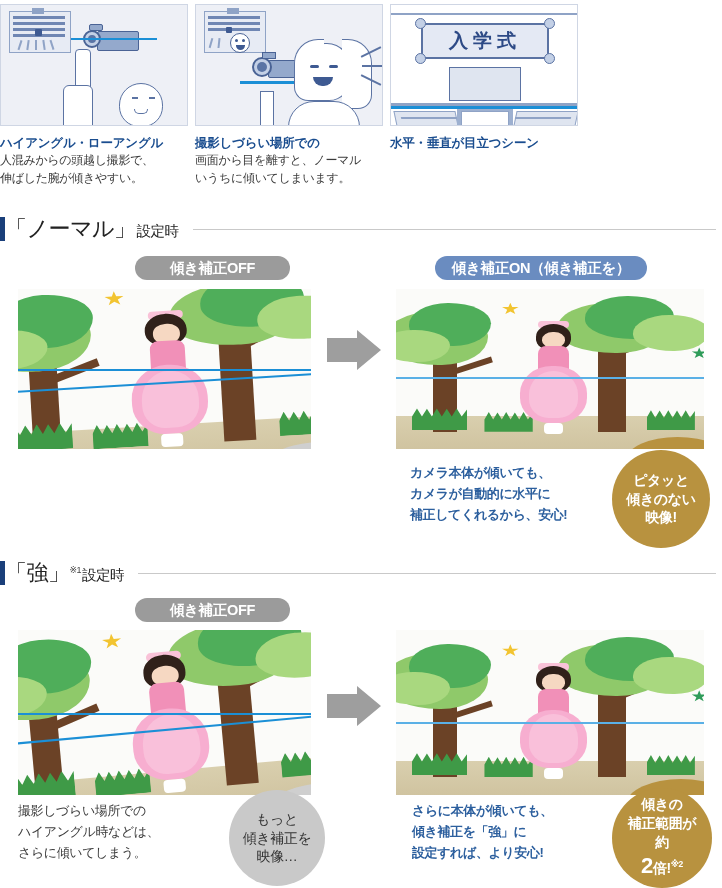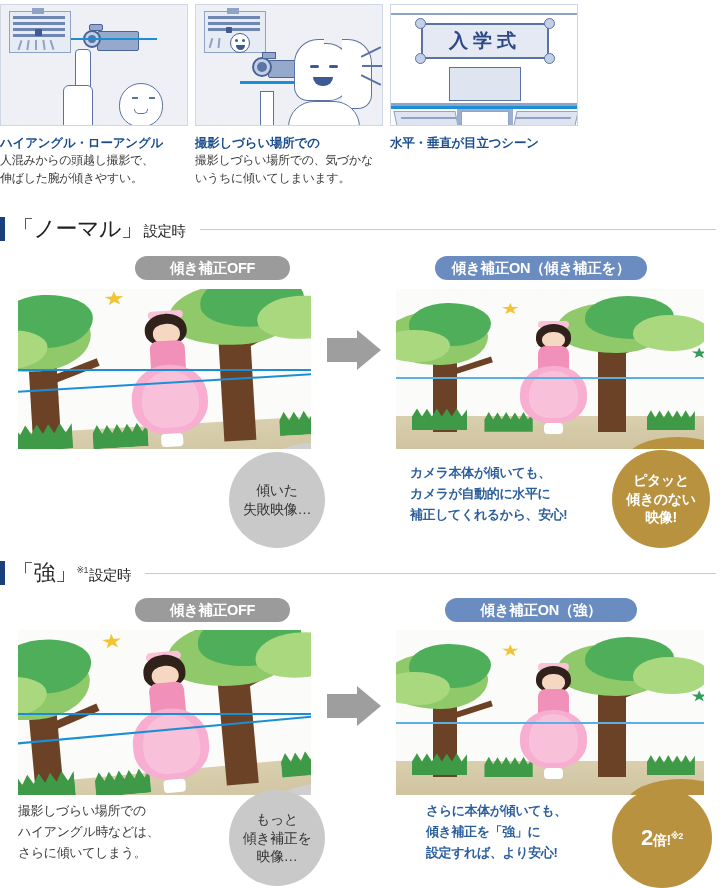--- a/index.html
+++ b/index.html
@@ -54,21 +54,21 @@
   }
   .scene-desc {
     font-size: 12px; line-height: 1.48; color: #3b3b3b;
     letter-spacing: -.3px; white-space: pre-line;
   }
 
   
   .sec-head { position: absolute; left: 0; width: 722px; height: 34px; display: flex; align-items: center; }
   .sec-bar { width: 5px; height: 24px; background: #1a3f7a; flex: 0 0 5px; }
   .sec-title {
-    margin-left: 7px; font-size: 22px; color: #222; letter-spacing: -.5px;
+    font-size: 22px; color: #222; letter-spacing: -.5px;
     display: flex; align-items: baseline; white-space: nowrap; justify-content: space-between;
   }
   .sec-title .small { font-size: 14.5px; margin-left: 1px; }
   .sec-title .sup { font-size: 9px; vertical-align: super; position: relative; top: -7px; color: #444; }
   .sec-rule { flex: 1; height: 1px; background: #c9c9c9; margin-left: 14px; margin-right: 6px; }
 
   
   .badge {
     position: absolute;
     height: 24px; border-radius: 12px;
@@ -203,21 +203,21 @@
           <div class="ti" style="left:133px;top:60px;width:9px;height:3px;border-radius:2px;background:#3e5a92;"></div>
           <div class="ti" style="left:117px;top:72px;width:20px;height:9px;border-radius:0 0 12px 12px;background:#3e5a92;"></div>
           <div class="ti ti-out" style="left:92px;top:96px;width:72px;height:28px;border-radius:26px 26px 0 0;"></div>
           <div class="ti ti-out" style="left:64px;top:86px;width:14px;height:38px;"></div>
 
           <div class="ti" style="left:164px;top:46px;width:22px;height:2px;background:#5b73a3;transform:rotate(-26deg);"></div>
           <div class="ti" style="left:166px;top:60px;width:22px;height:2px;background:#5b73a3;"></div>
           <div class="ti" style="left:164px;top:74px;width:22px;height:2px;background:#5b73a3;transform:rotate(26deg);"></div>
         </div>
         <div class="scene-title">撮影しづらい場所での</div>
-        <div class="scene-desc">撮影しづらい場所での、気づかな
+        <div class="scene-desc">画面から目を離すと、ノーマル
 いうちに傾いてしまいます。</div>
       </div>
 
       <div class="scene-card">
         <div class="thumb" style="background:#ffffff;">
           <div class="ti" style="left:0;top:8px;width:188px;height:2px;background:#8fa3c6;"></div>
 
           <div class="ti" style="left:30px;top:18px;width:128px;height:36px;border:2px solid #5b73a3;background:#e4e9f4;border-radius:3px;"></div>
           <div class="ti" style="left:24px;top:13px;width:11px;height:11px;border-radius:50%;border:1.5px solid #5b73a3;background:#c3d0e6;"></div>
           <div class="ti" style="left:153px;top:13px;width:11px;height:11px;border-radius:50%;border:1.5px solid #5b73a3;background:#c3d0e6;"></div>
@@ -332,41 +332,38 @@
         <div class="dress" style="left:28%;top:23%;width:44%;height:22%;border-radius:8px 8px 0 0;background:#f190b8;"></div>
         <div class="dress" style="left:2%;top:40%;width:96%;height:48%;border-radius:48% 48% 44% 44%;background:#f7aed0;"></div>
         <div class="dress" style="left:14%;top:44%;width:72%;height:40%;border-radius:50% 50% 40% 40%;background:#f9c0da;"></div>
         <div style="position:absolute;left:36%;top:88%;width:28%;height:9%;background:#ffffff;border-radius:4px;"></div>
       </div>
       <div class="corner-circle" style="left:72%;top:88%;width:30%;height:26%;background:#b8923f;"></div>
     </div>
     <div class="hline" style="left:-4%;top:55%;width:108%;background:#5ab0e6;"></div>
   </div>
 
-  <div class="bubble gray" style="left:229px;top:452px;width:96px;height:96px;">傾いた
-失敗映像…</div>
   <div class="cap blue" style="left:410px;top:462px;width:200px;">カメラ本体が傾いても、
 カメラが自動的に水平に
 補正してくれるから、安心!</div>
   <div class="bubble gold" style="left:612px;top:450px;width:98px;height:98px;">ピタッと
 傾きのない
 映像!</div>
 
   <div class="sec-head" style="top:556px;">
     <div class="sec-bar"></div>
     <div class="sec-title">
       <span>「強」</span>
         <span class="sup">※1</span>
         <span class="small">設定時</span>
     </div>
     <div class="sec-rule"></div>
   </div>
 
   <div class="badge off" style="left:135px;top:598px;width:155px;">傾き補正OFF</div>
-  <div class="badge on" style="left:445px;top:598px;width:192px;">傾き補正ON（強）</div>
 
   <div class="photo" style="left:18px;top:630px;width:293px;height:165px;">
     <div class="photo-inner" style="transform:rotate(-5.2deg);">
       <div class="stage"></div>
       <div class="floor"></div>
       <div class="trunk" style="left:16%;top:40%;width:7%;height:45%;"></div>
       <div class="branch" style="left:22%;top:50%;width:12%;height:3.5%;transform:rotate(-18deg);"></div>
       <div class="leafblob" style="left:2%;top:18%;width:30%;height:30%;background:#8fc96a;"></div>
       <div class="leafblob" style="left:9%;top:13%;width:24%;height:24%;background:#4fae5a;"></div>
       <div class="leafblob" style="left:1%;top:28%;width:20%;height:18%;background:#a9d87f;"></div>
@@ -433,23 +430,26 @@
     </div>
     <div class="hline" style="left:-4%;top:56%;width:108%;background:#5ab0e6;"></div>
   </div>
 
   <div class="cap gray" style="left:18px;top:800px;width:250px;">撮影しづらい場所での
 ハイアングル時などは、
 さらに傾いてしまう。</div>
   <div class="bubble gray" style="left:229px;top:790px;width:96px;height:96px;">もっと
 傾き補正を
 映像…</div>
-  <div class="cap blue" style="left:426px;top:800px;width:210px;">さらに本体が傾いても、
+  <div class="cap blue" style="left:412px;top:800px;width:210px;">さらに本体が傾いても、
 傾き補正を「強」に
 設定すれば、より安心!</div>
 
   <div class="bubble gold" style="left:612px;top:788px;width:100px;height:100px;flex-direction:column;">
+    <span style="white-space:pre-line;">傾きの
+補正範囲が
+約</span>
     <span style="display:inline-flex;align-items:baseline;">
       <span class="big">2</span><span>倍!</span><span class="sup2">※2</span>
     </span>
   </div>
 
 </div>
 
 </body></html>

